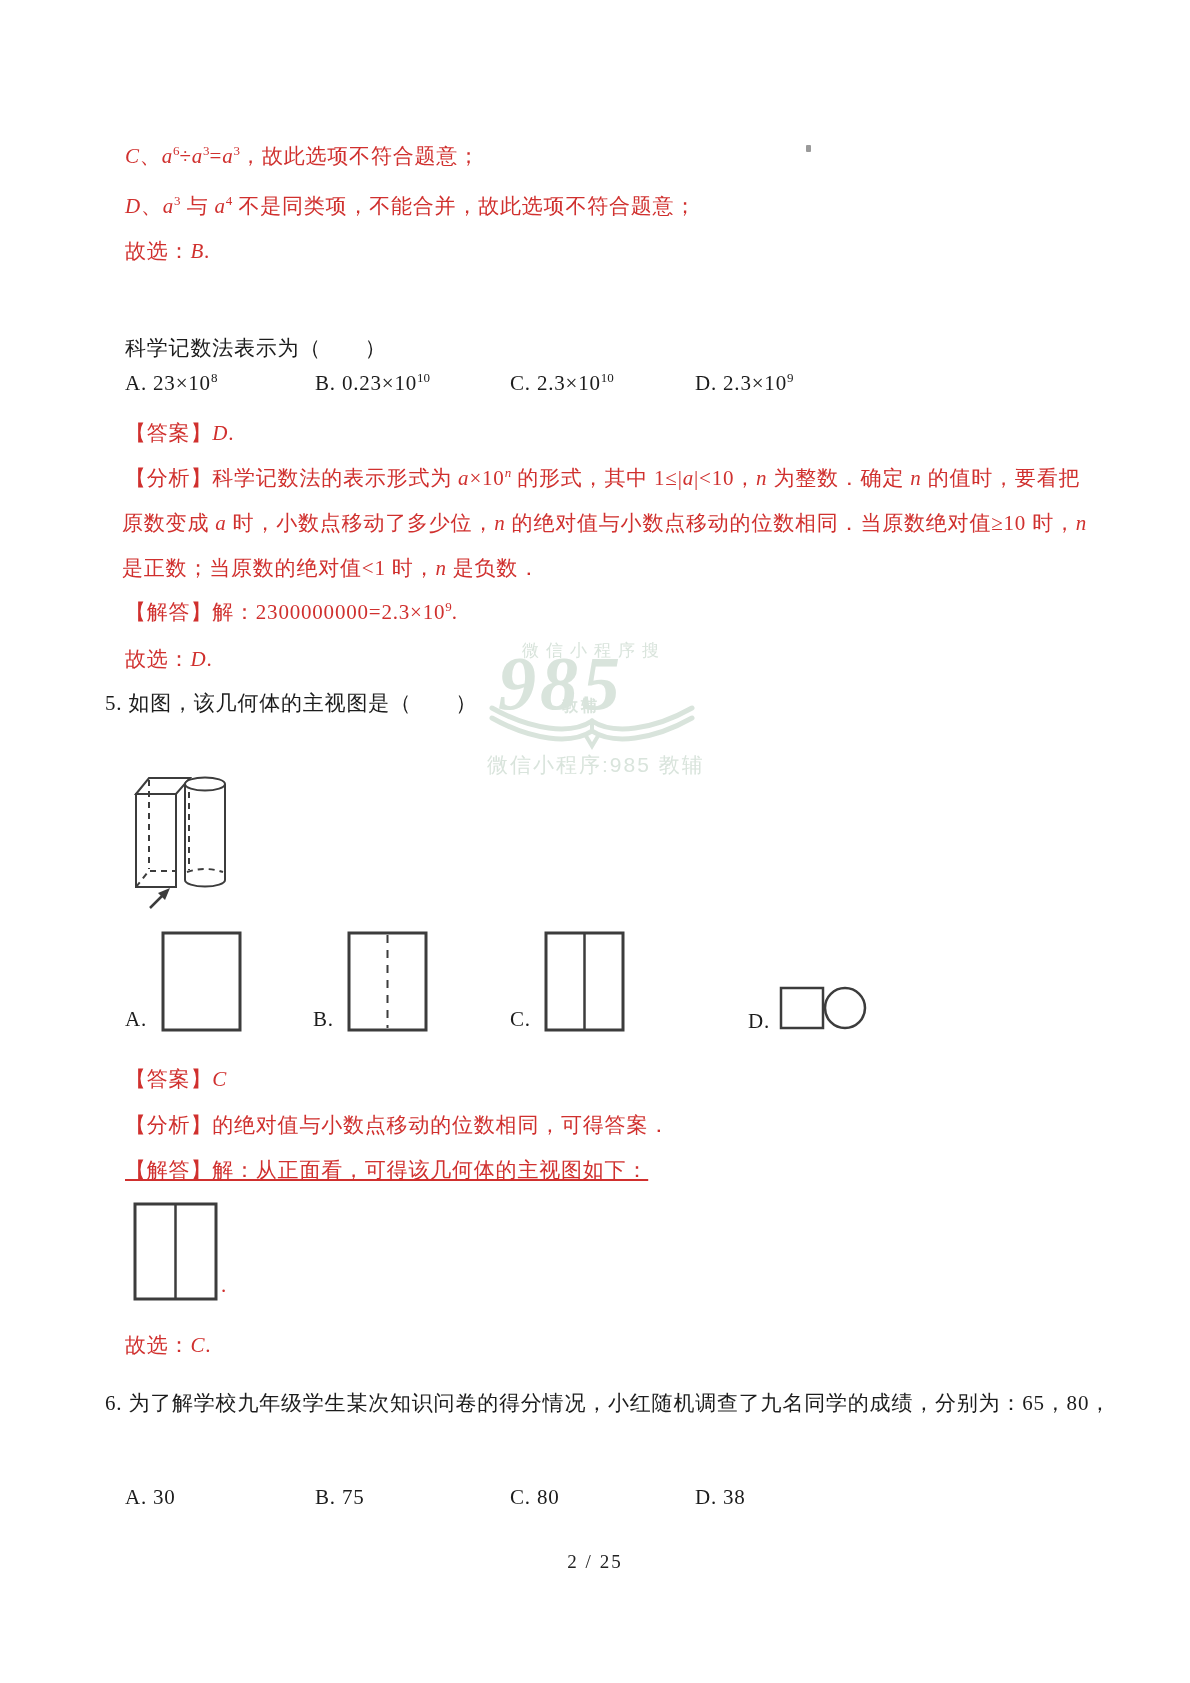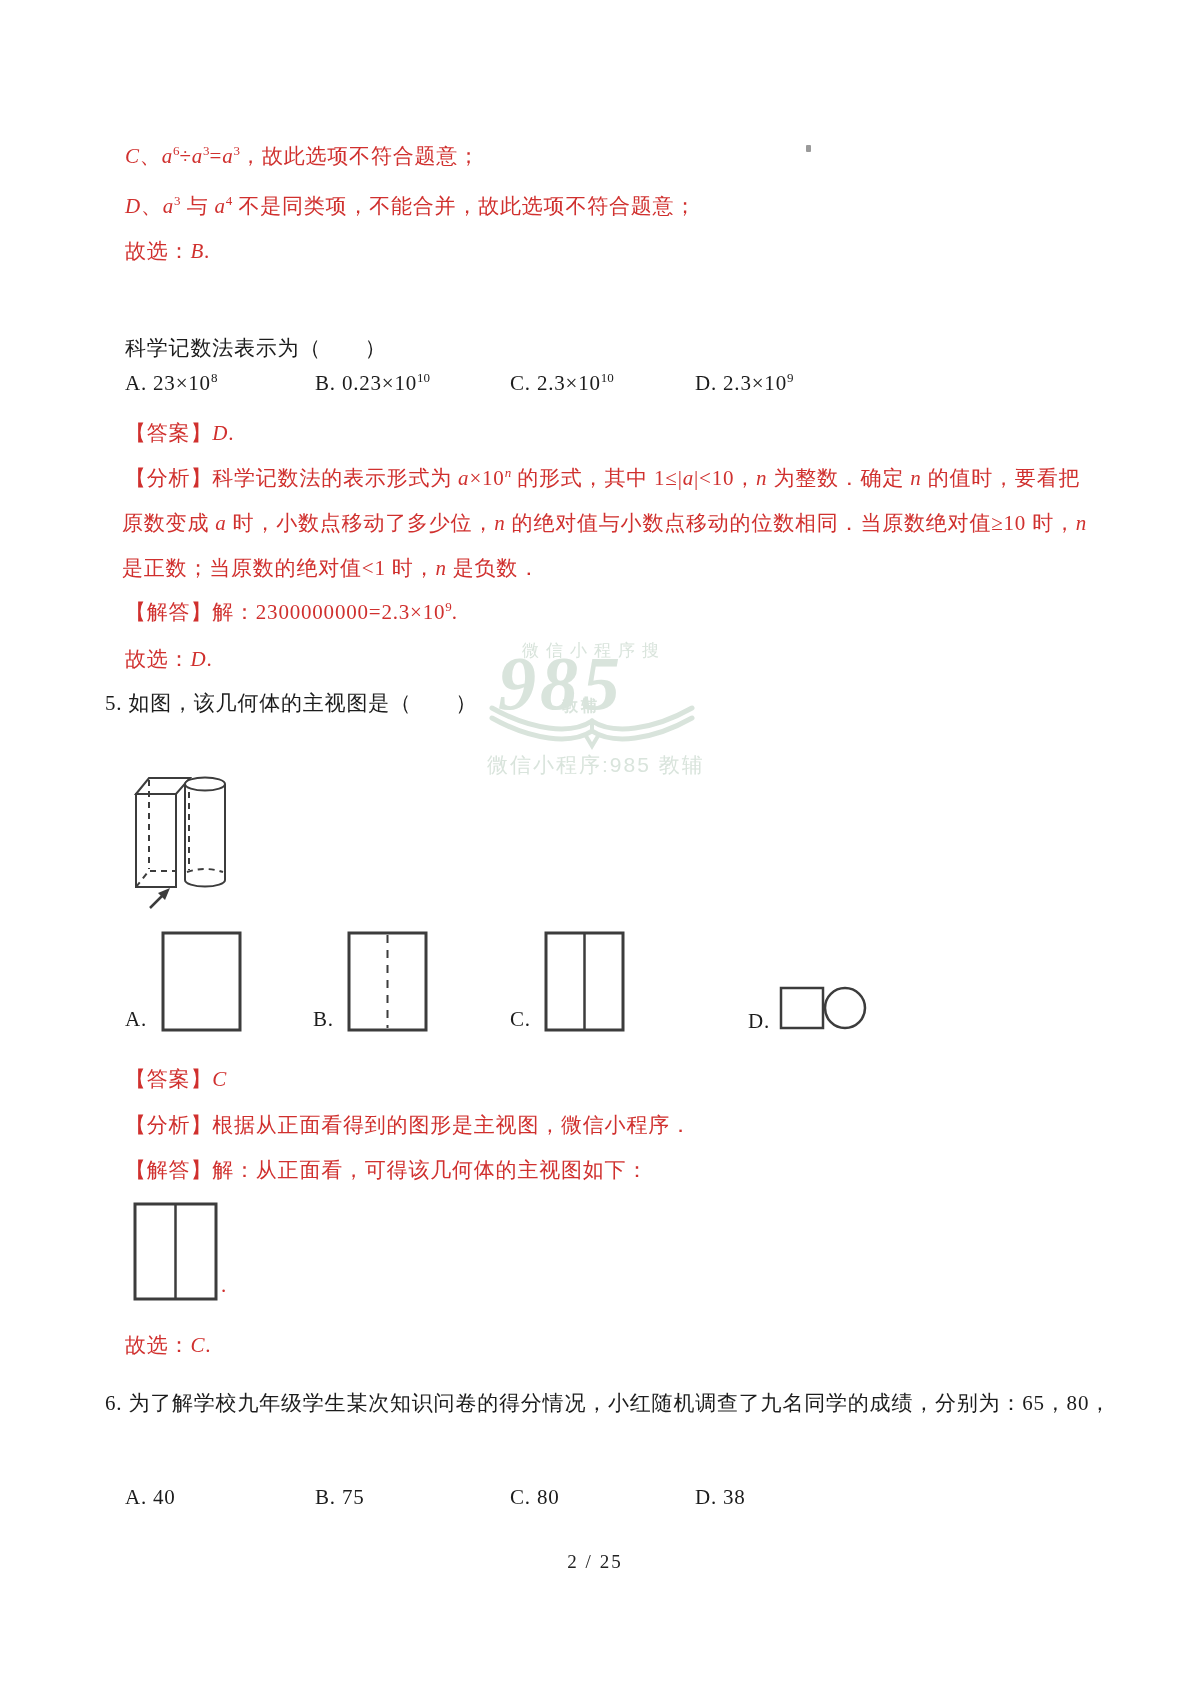--- a/index.html
+++ b/index.html
@@ -98,32 +98,32 @@
     <line x1="41.5" y1="4" x2="41.5" y2="101" stroke="currentColor" stroke-width="2.5"></line>
   </svg>
 
   <div class="line" style="left:748px;top:1008px;">D.</div>
   <svg class="fig" style="left:779px;top:984px;" width="95" height="50" viewBox="0 0 95 50">
     <rect x="2" y="4" width="42" height="40" fill="none" stroke="currentColor" stroke-width="2.5"></rect>
     <circle cx="66" cy="24" r="20" fill="none" stroke="currentColor" stroke-width="2.5"></circle>
   </svg>
 
   <div class="line red" style="left:125px;top:1066px;"><span>【答案】</span><span style="font-style: italic;">C</span></div>
-  <div class="line red" style="left:125px;top:1112px;">【分析】根据从正面看得到的图形是主视图，微信小程序．</div>
-  <div class="line red" style="left:125px;top:1157px;">【解答】解：从正面看，可得该几何体的主视图如下：</div>
+  <div class="line red" style="left:125px;top:1112px;">【分析】的绝对值与小数点移动的位数相同，可得答案．</div>
+  <div class="line red" style="left:125px;top:1157px;text-decoration:underline;">【解答】解：从正面看，可得该几何体的主视图如下：</div>
 
   <svg class="fig" style="left:132px;top:1200px;" width="95" height="105" viewBox="0 0 95 105">
     <rect x="3" y="4" width="81" height="95" fill="none" stroke="currentColor" stroke-width="3"></rect>
     <line x1="43.5" y1="4" x2="43.5" y2="99" stroke="currentColor" stroke-width="2.5"></line>
   </svg>
   <div class="line red" style="left:221px;top:1272px;">.</div>
 
   <div class="line red" style="left:125px;top:1332px;"><span>故选：</span><span style="font-style: italic;">C</span><span>.</span></div>
 
   <div class="line" style="left:105px;top:1390px;">6. 为了解学校九年级学生某次知识问卷的得分情况，小红随机调查了九名同学的成绩，分别为：65，80，</div>
-  <div class="line" style="left:125px;top:1484px;">A. 40</div>
+  <div class="line" style="left:125px;top:1484px;">A. 30</div>
   <div class="line" style="left:315px;top:1484px;">B. 75</div>
   <div class="line" style="left:510px;top:1484px;">C. 80</div>
   <div class="line" style="left:695px;top:1484px;">D. 38</div>
 
   <div class="footer">2 / 25</div>
 
 </div>
 
 </body></html>

